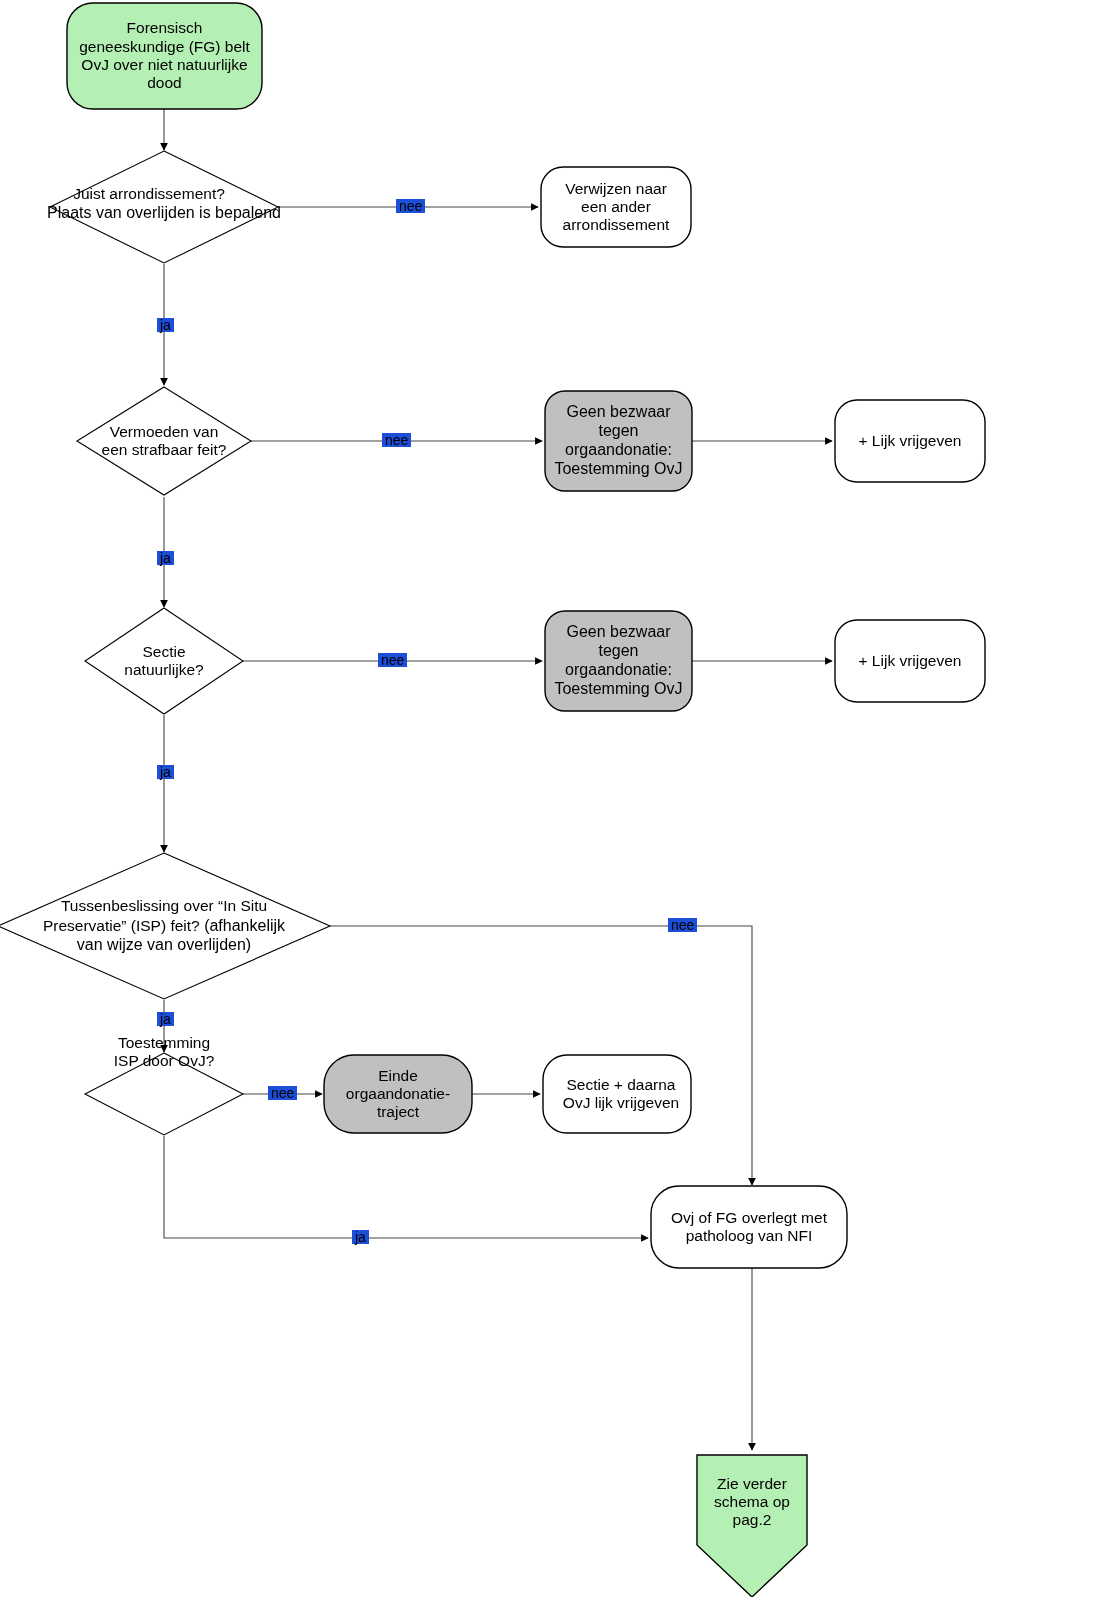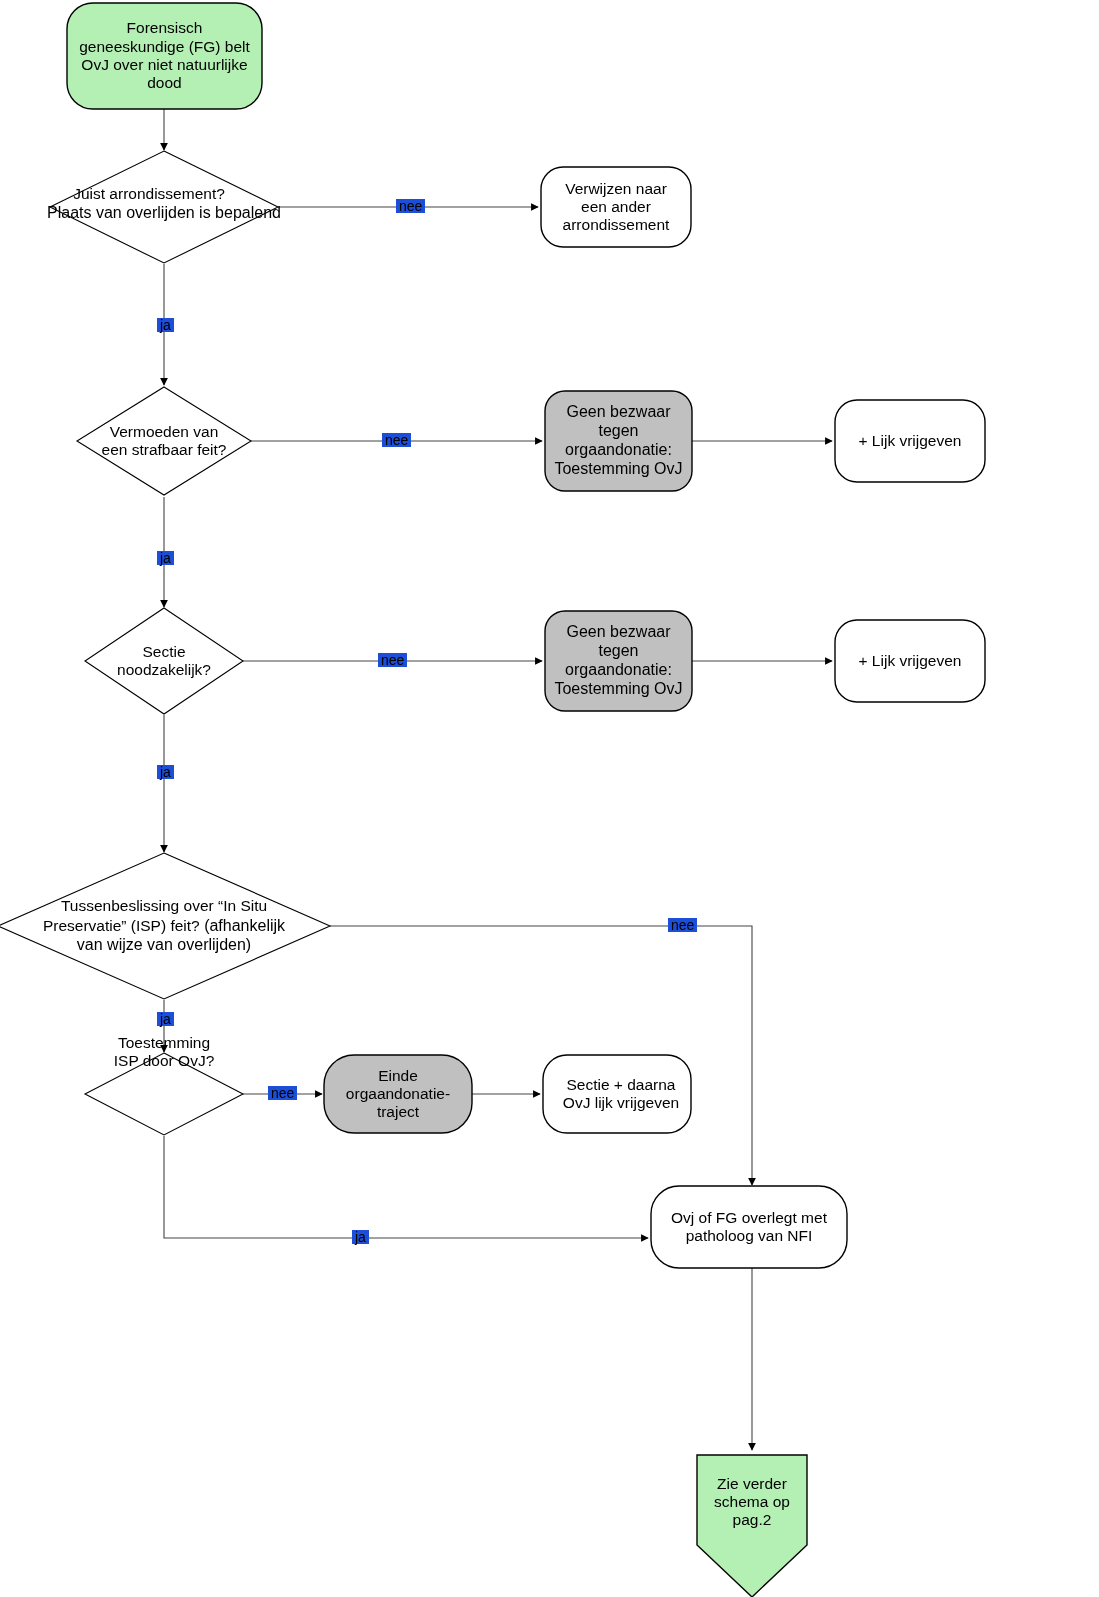--- a/index.html
+++ b/index.html
@@ -150,21 +150,21 @@
 een strafbaar feit?</div>
 
   <div class="node-text t14" style="left:548px; top:394px; width:141px; height:94px;">Geen bezwaar
 tegen
 orgaandonatie:
 Toestemming OvJ</div>
 
   <div class="node-text t15" style="left:838px; top:403px; width:144px; height:76px;">+ Lijk vrijgeven</div>
 
   <div class="node-text t15" style="left:88px; top:636px; width:152px; height:50px;">Sectie
-noodzakelijk?</div>
+natuurlijke?</div>
 
   <div class="node-text t14" style="left:548px; top:614px; width:141px; height:94px;">Geen bezwaar
 tegen
 orgaandonatie:
 Toestemming OvJ</div>
 
   <div class="node-text t15" style="left:838px; top:623px; width:144px; height:76px;">+ Lijk vrijgeven</div>
 
   <div class="diamond-text" style="left:14px; top:897px; width:300px;">
     <div class="t15">Tussenbeslissing over “In Situ</div>

